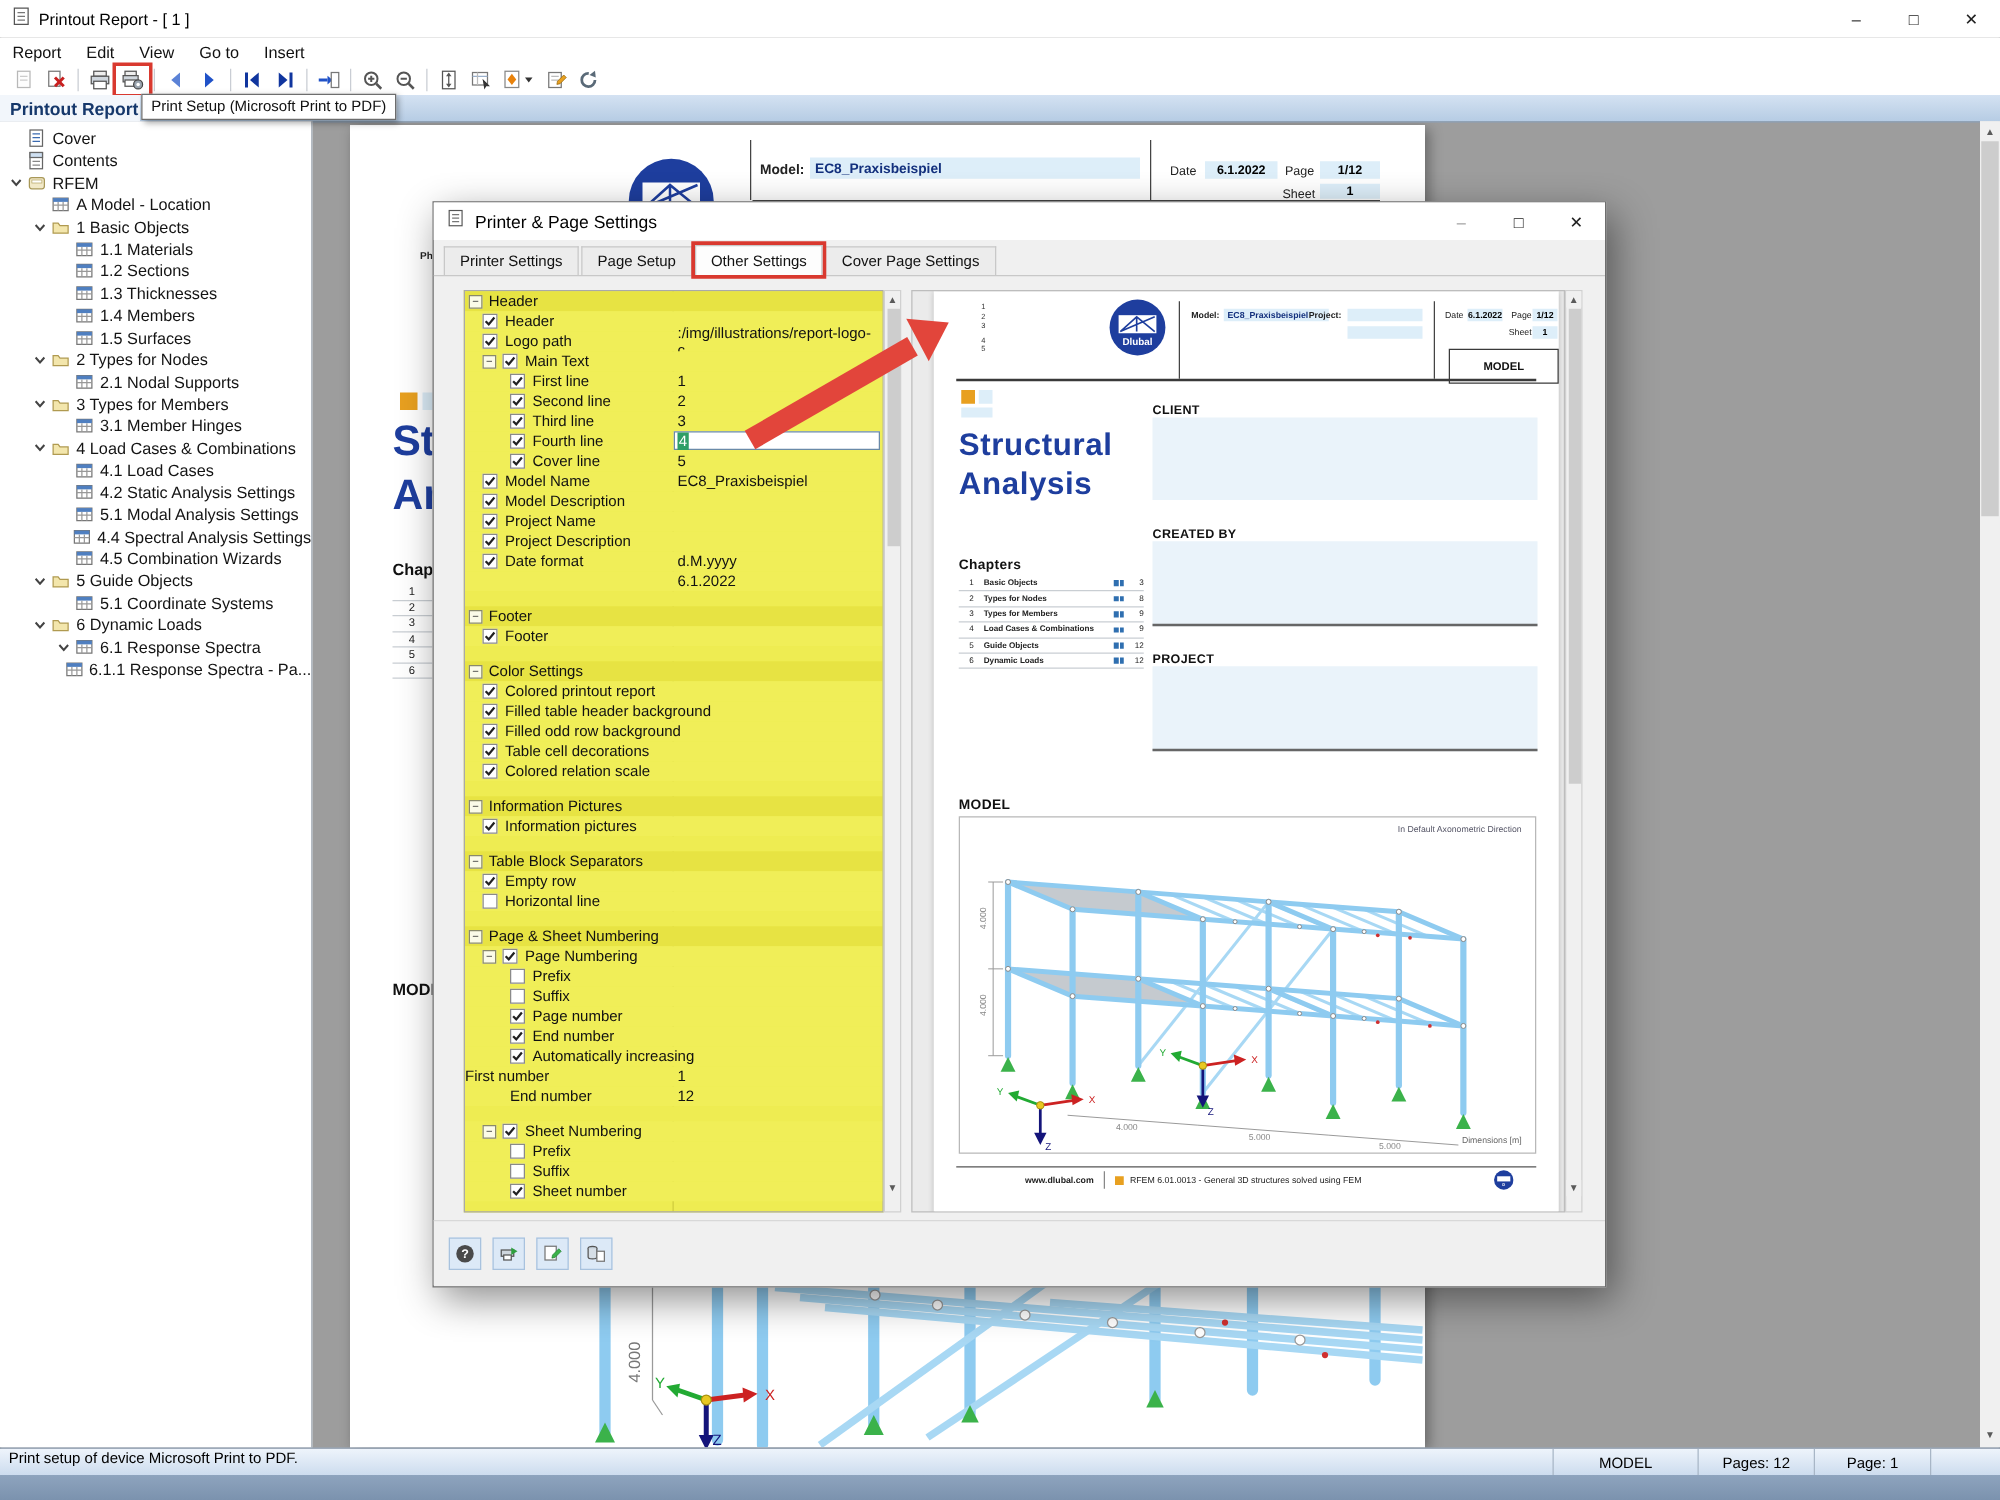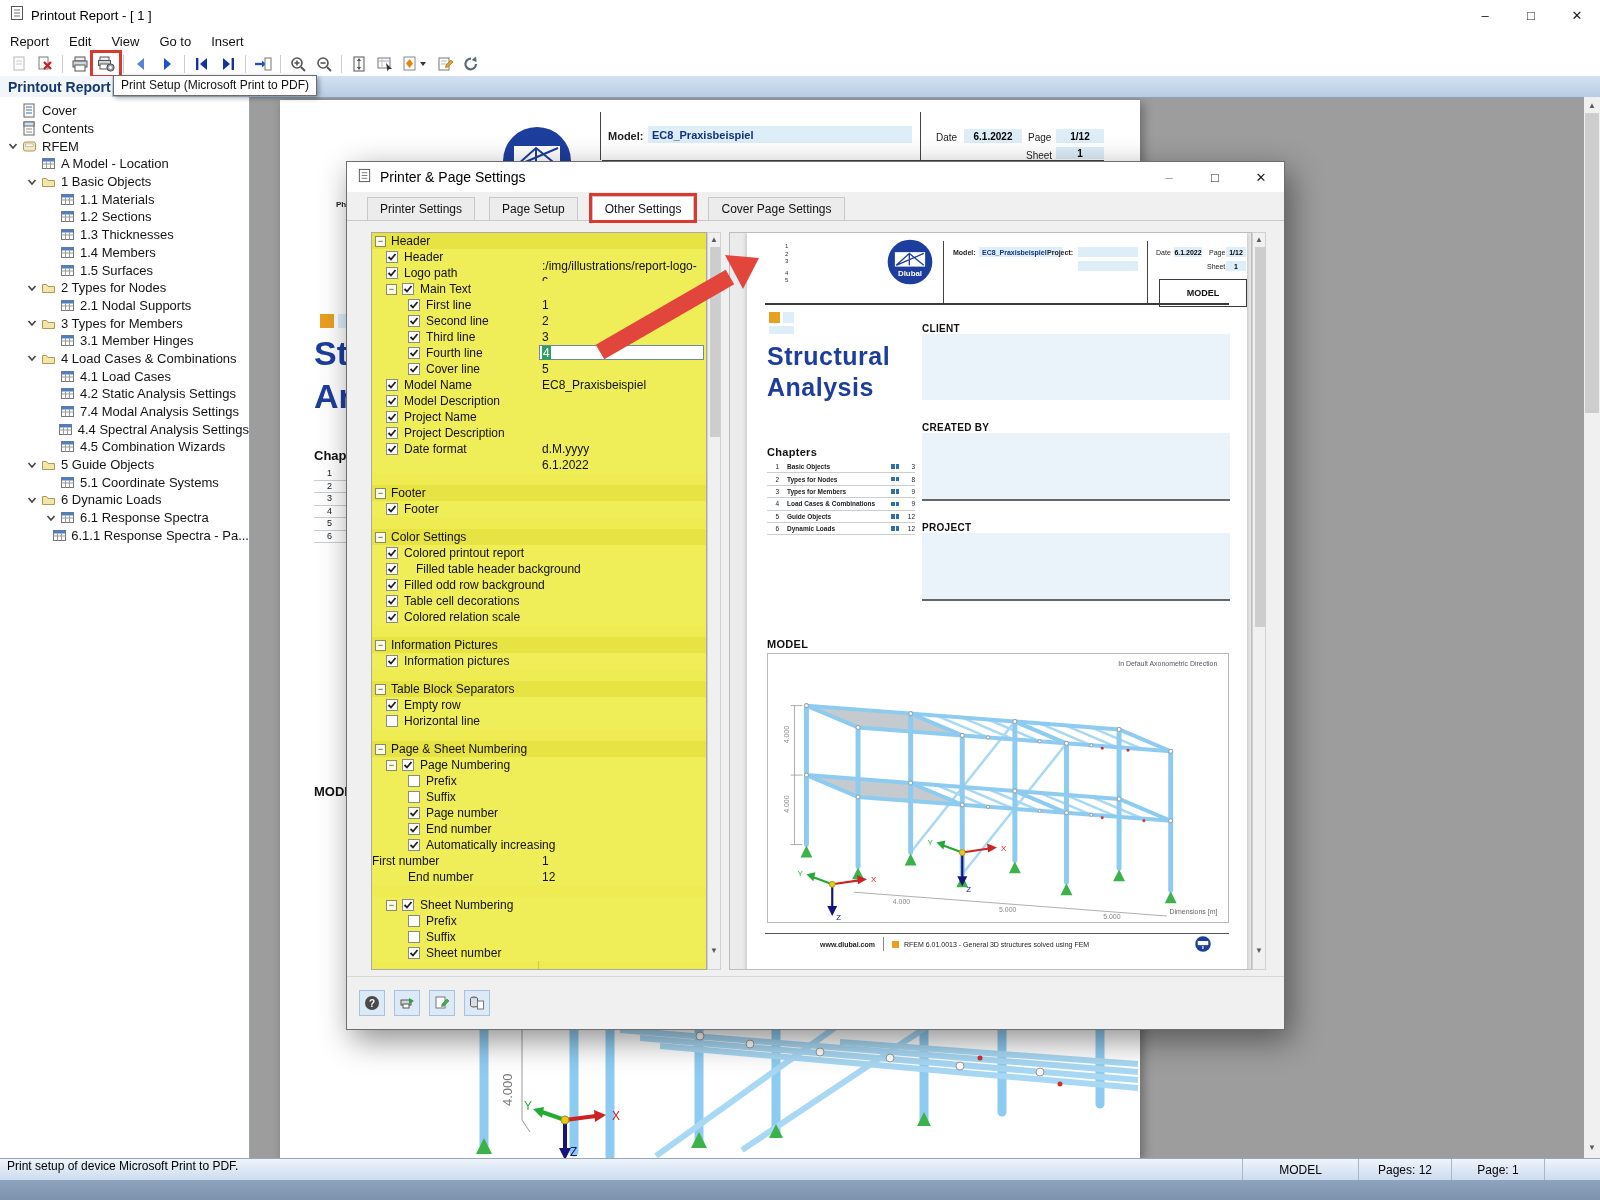--- a/index.html
+++ b/index.html
@@ -46,21 +46,21 @@
   #statusmsg{padding-left:7px;flex:1;}
   .st-cell{border-left:1px solid #a8b6c6;height:100%;display:flex;align-items:center;justify-content:center;}
   #bottomstrip{left:0;top:1180px;width:1600px;height:20px;background:linear-gradient(#8ea4be,#7b92ae);}
 
   
   #dialog{left:346px;top:161px;width:937px;height:867px;background:#f0f0f0;border:1px solid #6e6e6e;box-shadow:6px 10px 30px rgba(0,0,0,.45);z-index:10;}
   #dlg-title{left:0;top:0;width:100%;height:30px;background:#fff;display:flex;align-items:center;}
   #dlg-title .ticon{margin:0 8px 0 10px;}
   #dlg-title .ttext{font-size:14px;color:#000;}
   #dlg-tabs{left:8px;top:34px;height:24px;display:flex;align-items:flex-end;}
-  .dtab{font-size:12px;color:#111;padding:4px 12px;border:1px solid #c8c8c8;border-bottom:none;background:#ececec;margin-right:2px;margin-left:12px;}
+  .dtab{font-size:12px;color:#111;padding:4px 12px;border:1px solid #c8c8c8;border-bottom:none;background:#ececec;margin-right:2px;}
   .dtab.active{background:#fdfdfd;padding-top:5px;position:relative;z-index:2;}
   #dlg-tabline{left:0;top:58px;width:937px;height:1px;background:#c8c8c8;}
 
   
   #ygrid{left:24px;top:70px;width:336px;height:738px;background:#eeec52;border:1px solid #a9a9a9;overflow:hidden;box-sizing:border-box;}
   #ygrid .coldiv{position:absolute;left:166px;top:0;bottom:0;width:1px;background:rgba(120,110,0,.25);}
   .s-row{position:relative;height:16px;display:flex;align-items:center;font-size:12px;color:#111;background:#f0ee58;}
   .s-row.gap{height:12px;background:#eeec52;}
   .s-sec{background:#e7e343;font-size:12px;}
   .s-exp{width:11px;height:11px;border:1px solid #8a8a6a;background:#fbfbe8;display:inline-flex;align-items:center;justify-content:center;font-size:9px;line-height:9px;color:#333;margin-right:5px;box-sizing:border-box;flex:none;}
@@ -607,21 +607,21 @@
         <span class="t-chev"></span>
         <span class="t-icon">
           <svg width="15" height="15">
             <rect x="1.5" y="2.5" width="12" height="10" fill="#fff" stroke="#777"></rect>
             <rect x="1.5" y="2.5" width="12" height="3" fill="#4f7fc0"></rect>
             <line x1="1.5" y1="8" x2="13.5" y2="8" stroke="#999"></line>
             <line x1="5.5" y1="5.5" x2="5.5" y2="12.5" stroke="#999"></line>
             <line x1="9.5" y1="5.5" x2="9.5" y2="12.5" stroke="#999"></line>
           </svg>
         </span>
-        <span>7.4 Modal Analysis Settings</span>
+        <span>5.1 Modal Analysis Settings</span>
       </div>
       <div class="t-row">
         <span class="t-ind" style="width: 44px;"></span>
         <span class="t-chev"></span>
         <span class="t-icon">
           <svg width="15" height="15">
             <rect x="1.5" y="2.5" width="12" height="10" fill="#fff" stroke="#777"></rect>
             <rect x="1.5" y="2.5" width="12" height="3" fill="#4f7fc0"></rect>
             <line x1="1.5" y1="8" x2="13.5" y2="8" stroke="#999"></line>
             <line x1="5.5" y1="5.5" x2="5.5" y2="12.5" stroke="#999"></line>
@@ -905,21 +905,21 @@
             <span>Color Settings</span>
           </div>
           <div class="s-row" style="padding-left: 14px;">
             <span class="s-cb">
               <svg width="10" height="10">
                 <polyline points="1.5,5 4,7.5 8.5,2" fill="none" stroke="#222" stroke-width="1.8"></polyline>
               </svg>
             </span>
             <span>Colored printout report</span>
           </div>
-          <div class="s-row" style="padding-left: 14px; gap: 12px;">
+          <div class="s-row" style="padding-left: 14px;">
             <span class="s-cb">
               <svg width="10" height="10">
                 <polyline points="1.5,5 4,7.5 8.5,2" fill="none" stroke="#222" stroke-width="1.8"></polyline>
               </svg>
             </span>
             <span>Filled table header background</span>
           </div>
           <div class="s-row" style="padding-left: 14px;">
             <span class="s-cb">
               <svg width="10" height="10">

